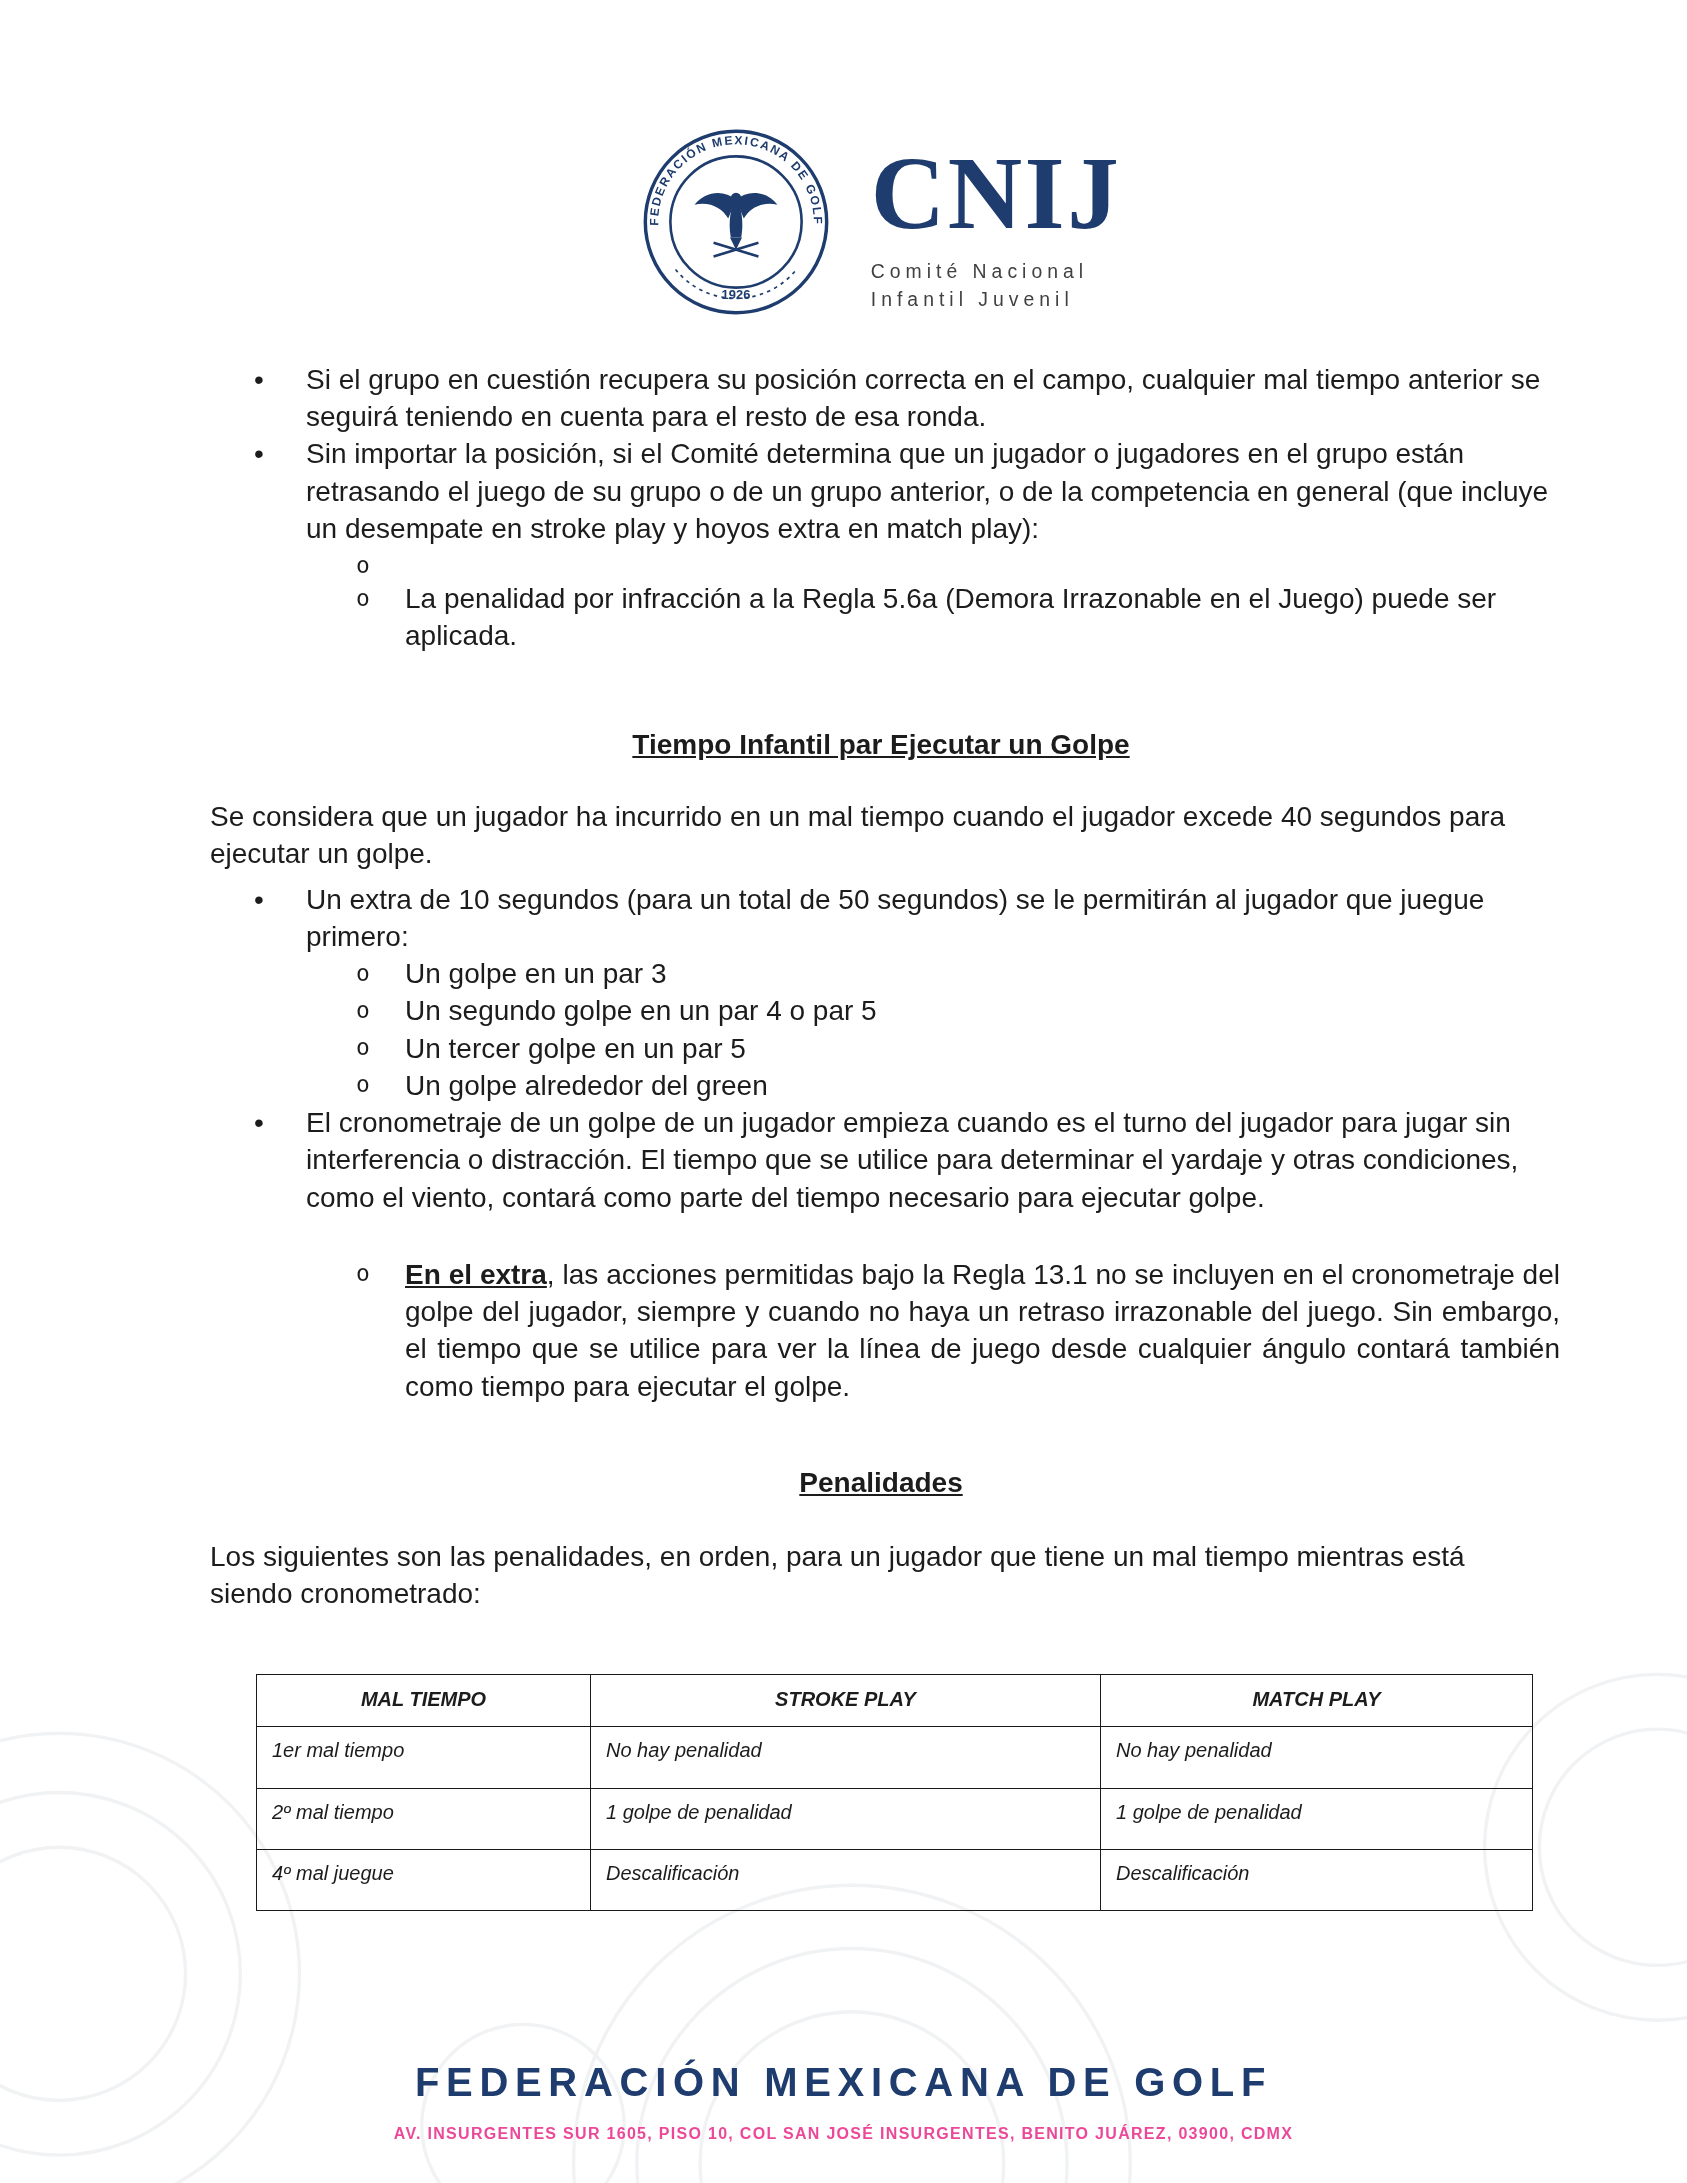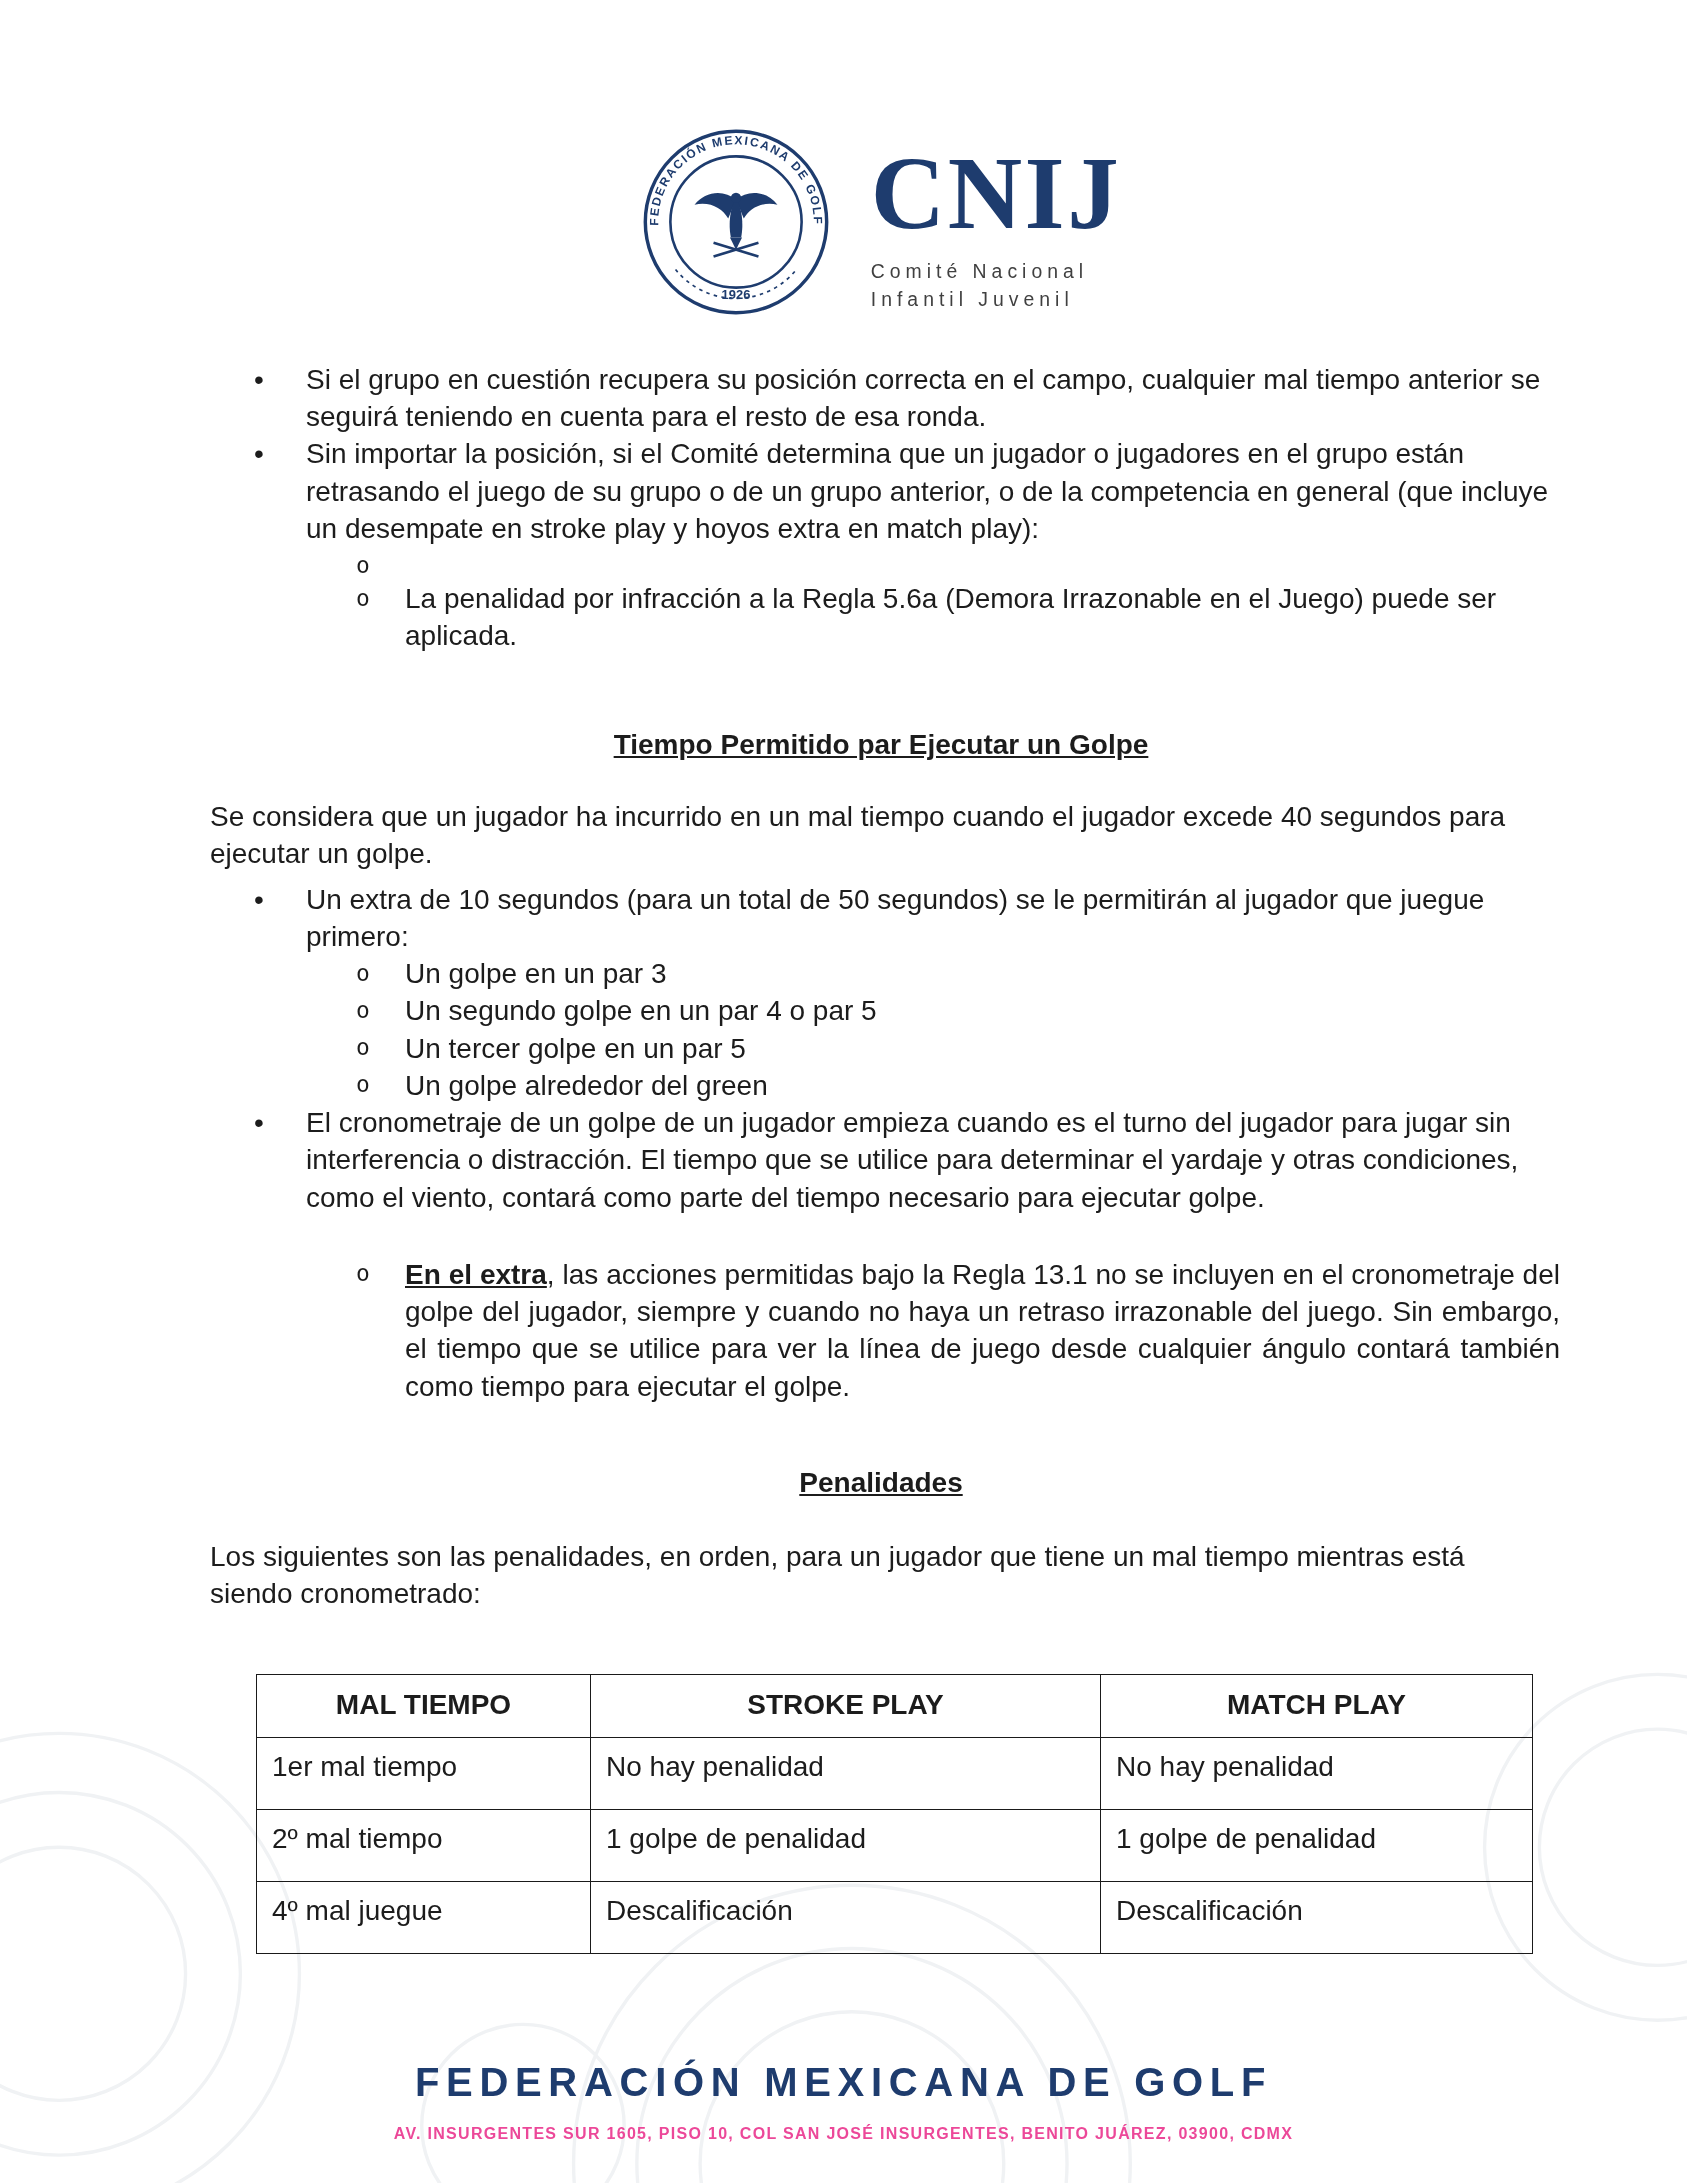--- a/index.html
+++ b/index.html
@@ -54,24 +54,25 @@
   
   .ptable {
     border-collapse:collapse; margin:61px 0 0 54px;
     width:1276px; table-layout:fixed;
   }
   .ptable col.c1 { width:334px; }
   .ptable col.c2 { width:510px; }
   .ptable col.c3 { width:432px; }
   .ptable th, .ptable td {
     border:1.7px solid #1a1a1a;
-    font-size:28px;
+    font-size:20px;
     padding:10px 15px 23.6px 15px;
     vertical-align:top;
     text-align:left;
+    font-style:italic;
   }
   .ptable th { text-align:center; font-weight:bold; padding:11.8px 8.4px 13.5px 8.4px; }
 
   
   .footer {
     position:absolute; left:0; right:0; bottom:39px;
     text-align:center; z-index:1;
   }
   .footer-org {
     color:#1e3c6e; font-weight:bold; font-size:40px;
@@ -149,21 +150,21 @@
       </div>
       <div class="li l2">
         <span class="mk circ">o</span>
       </div>
       <div class="li l2">
         <span class="mk circ">o</span>
         <div class="tx">La penalidad por infracción a la Regla 5.6a (Demora Irrazonable en el Juego) puede ser aplicada.</div>
       </div>
     </div>
 
-    <div class="heading">Tiempo Permitido par Ejecutar un Golpe</div>
+    <div class="heading">Tiempo Infantil par Ejecutar un Golpe</div>
 
     <p class="para">Se considera que un jugador ha incurrido en un mal tiempo cuando el jugador excede 40 segundos para ejecutar un golpe.</p>
 
     <div style="margin-top:8.4px;">
       <div class="li l1">
         <span class="mk">•</span>
         <div class="tx">Un extra de 10 segundos (para un total de 50 segundos) se le permitirán al jugador que juegue primero:</div>
       </div>
       <div class="li l2">
         <span class="mk circ">o</span>

